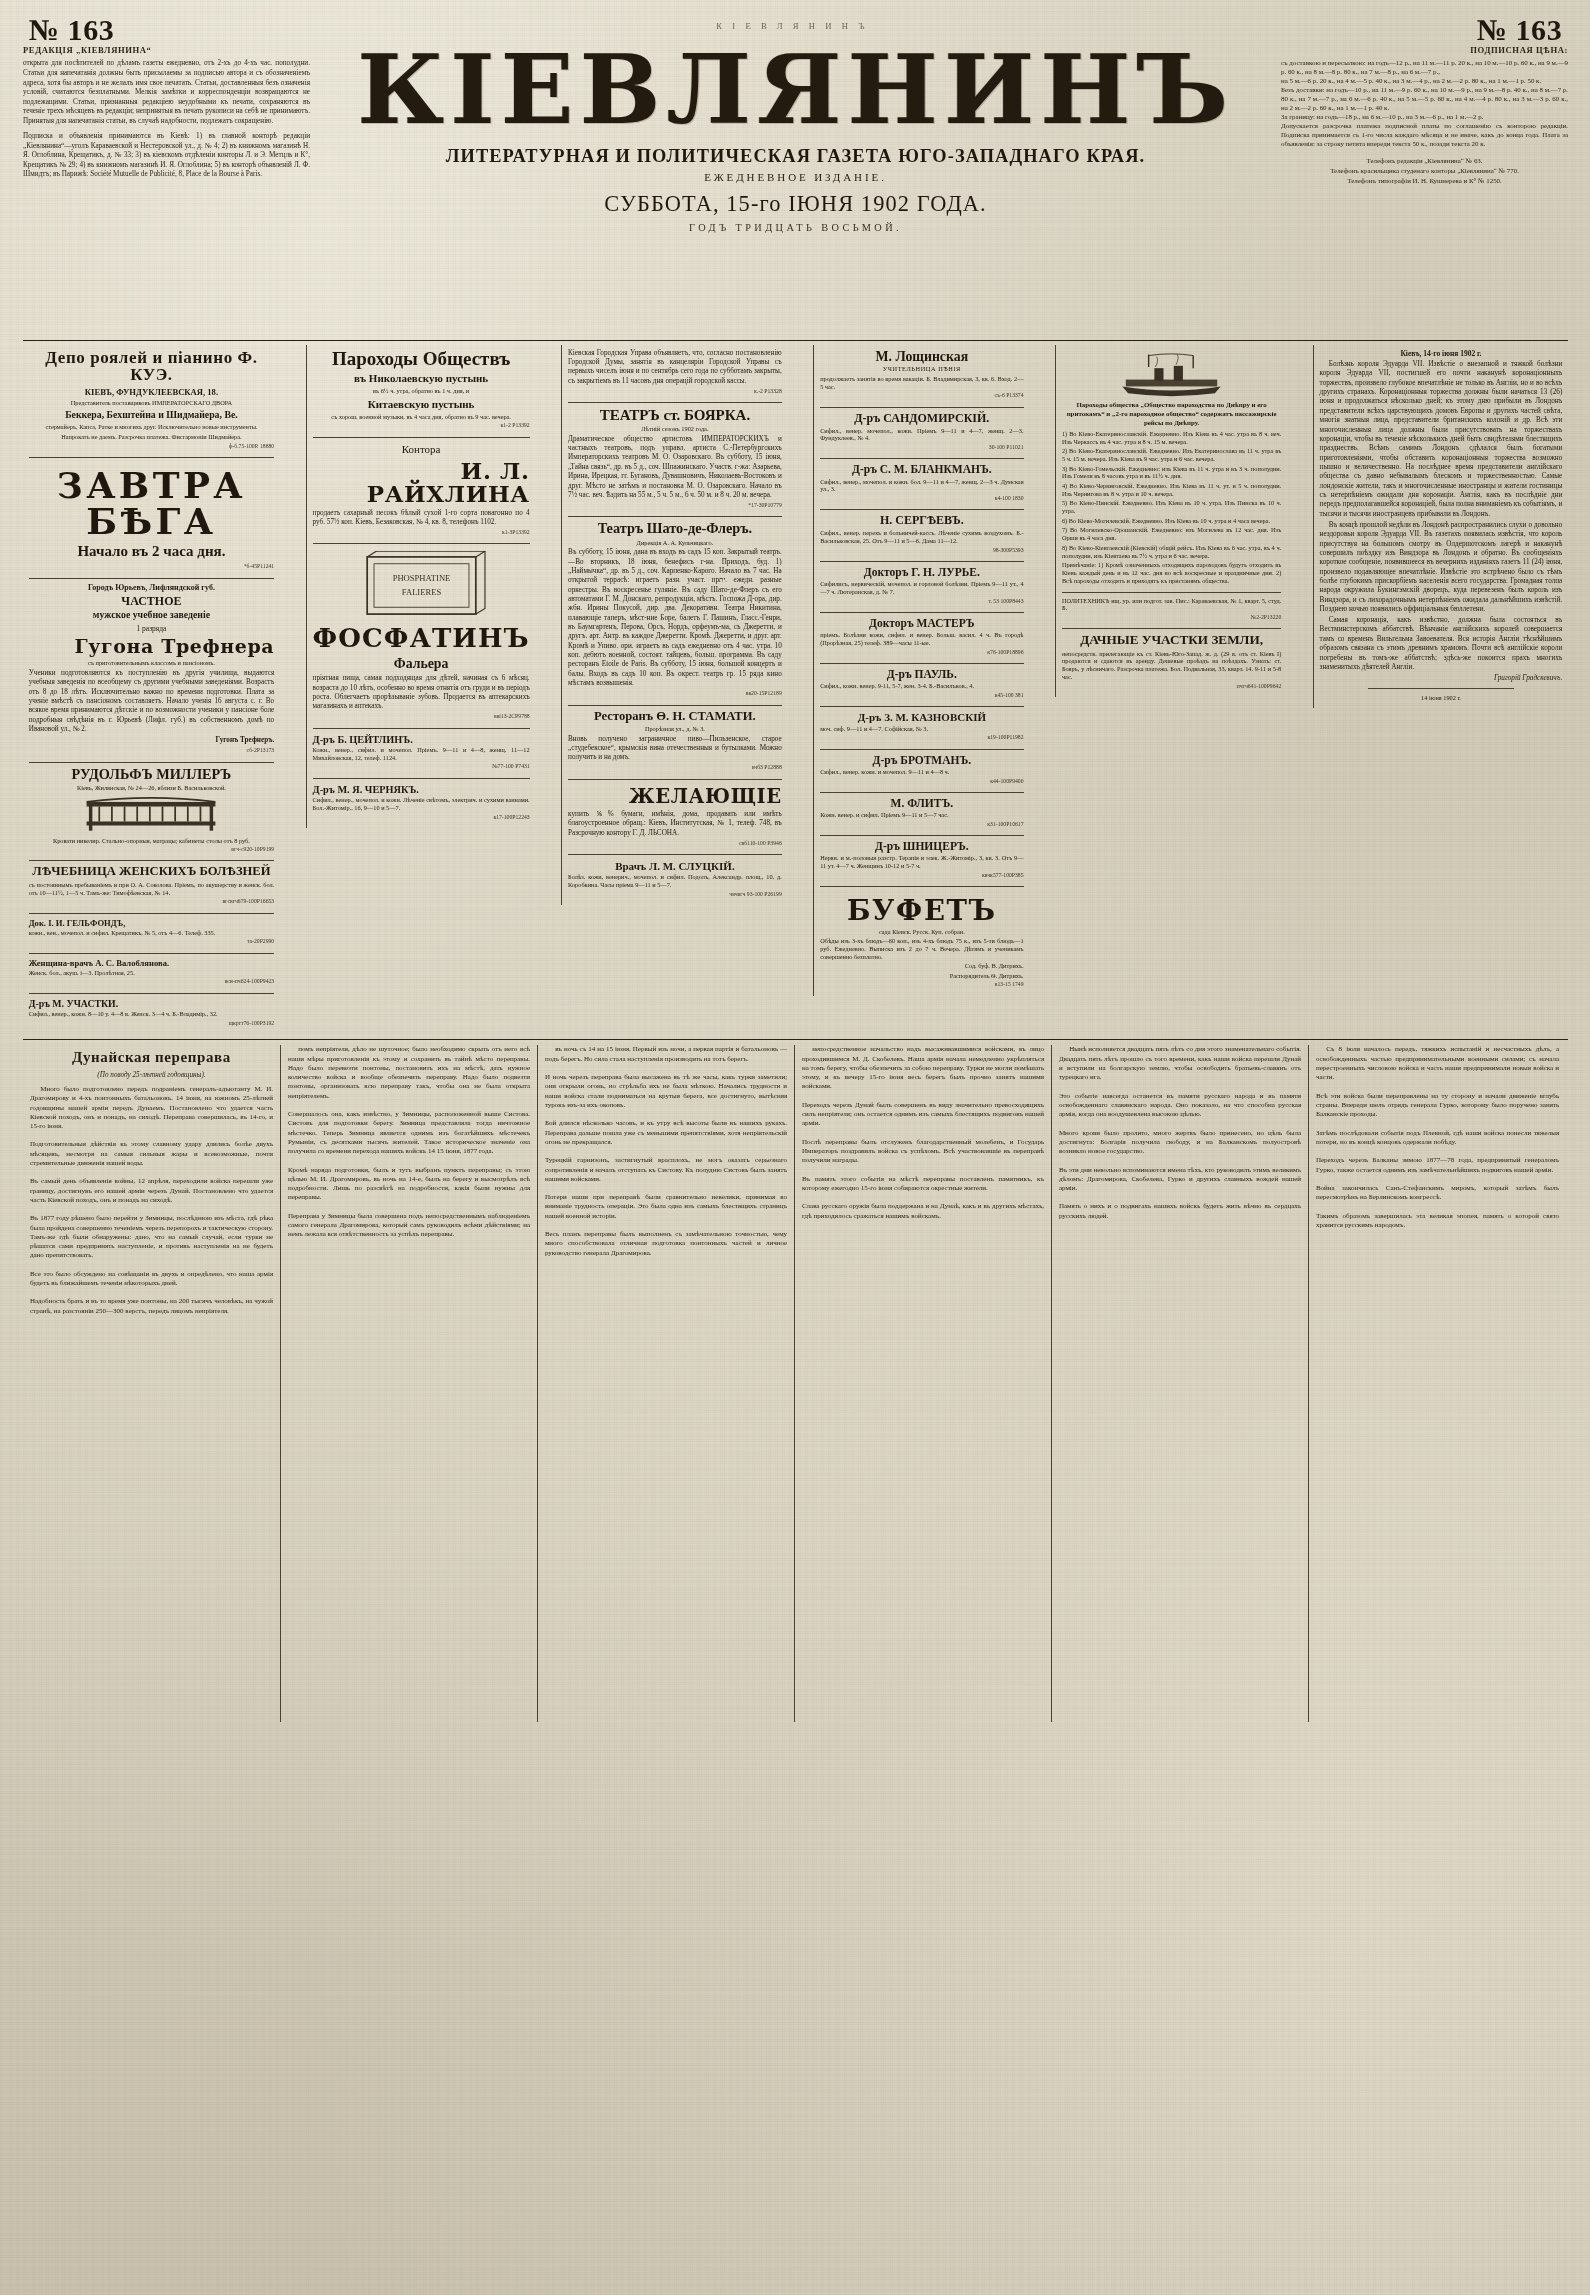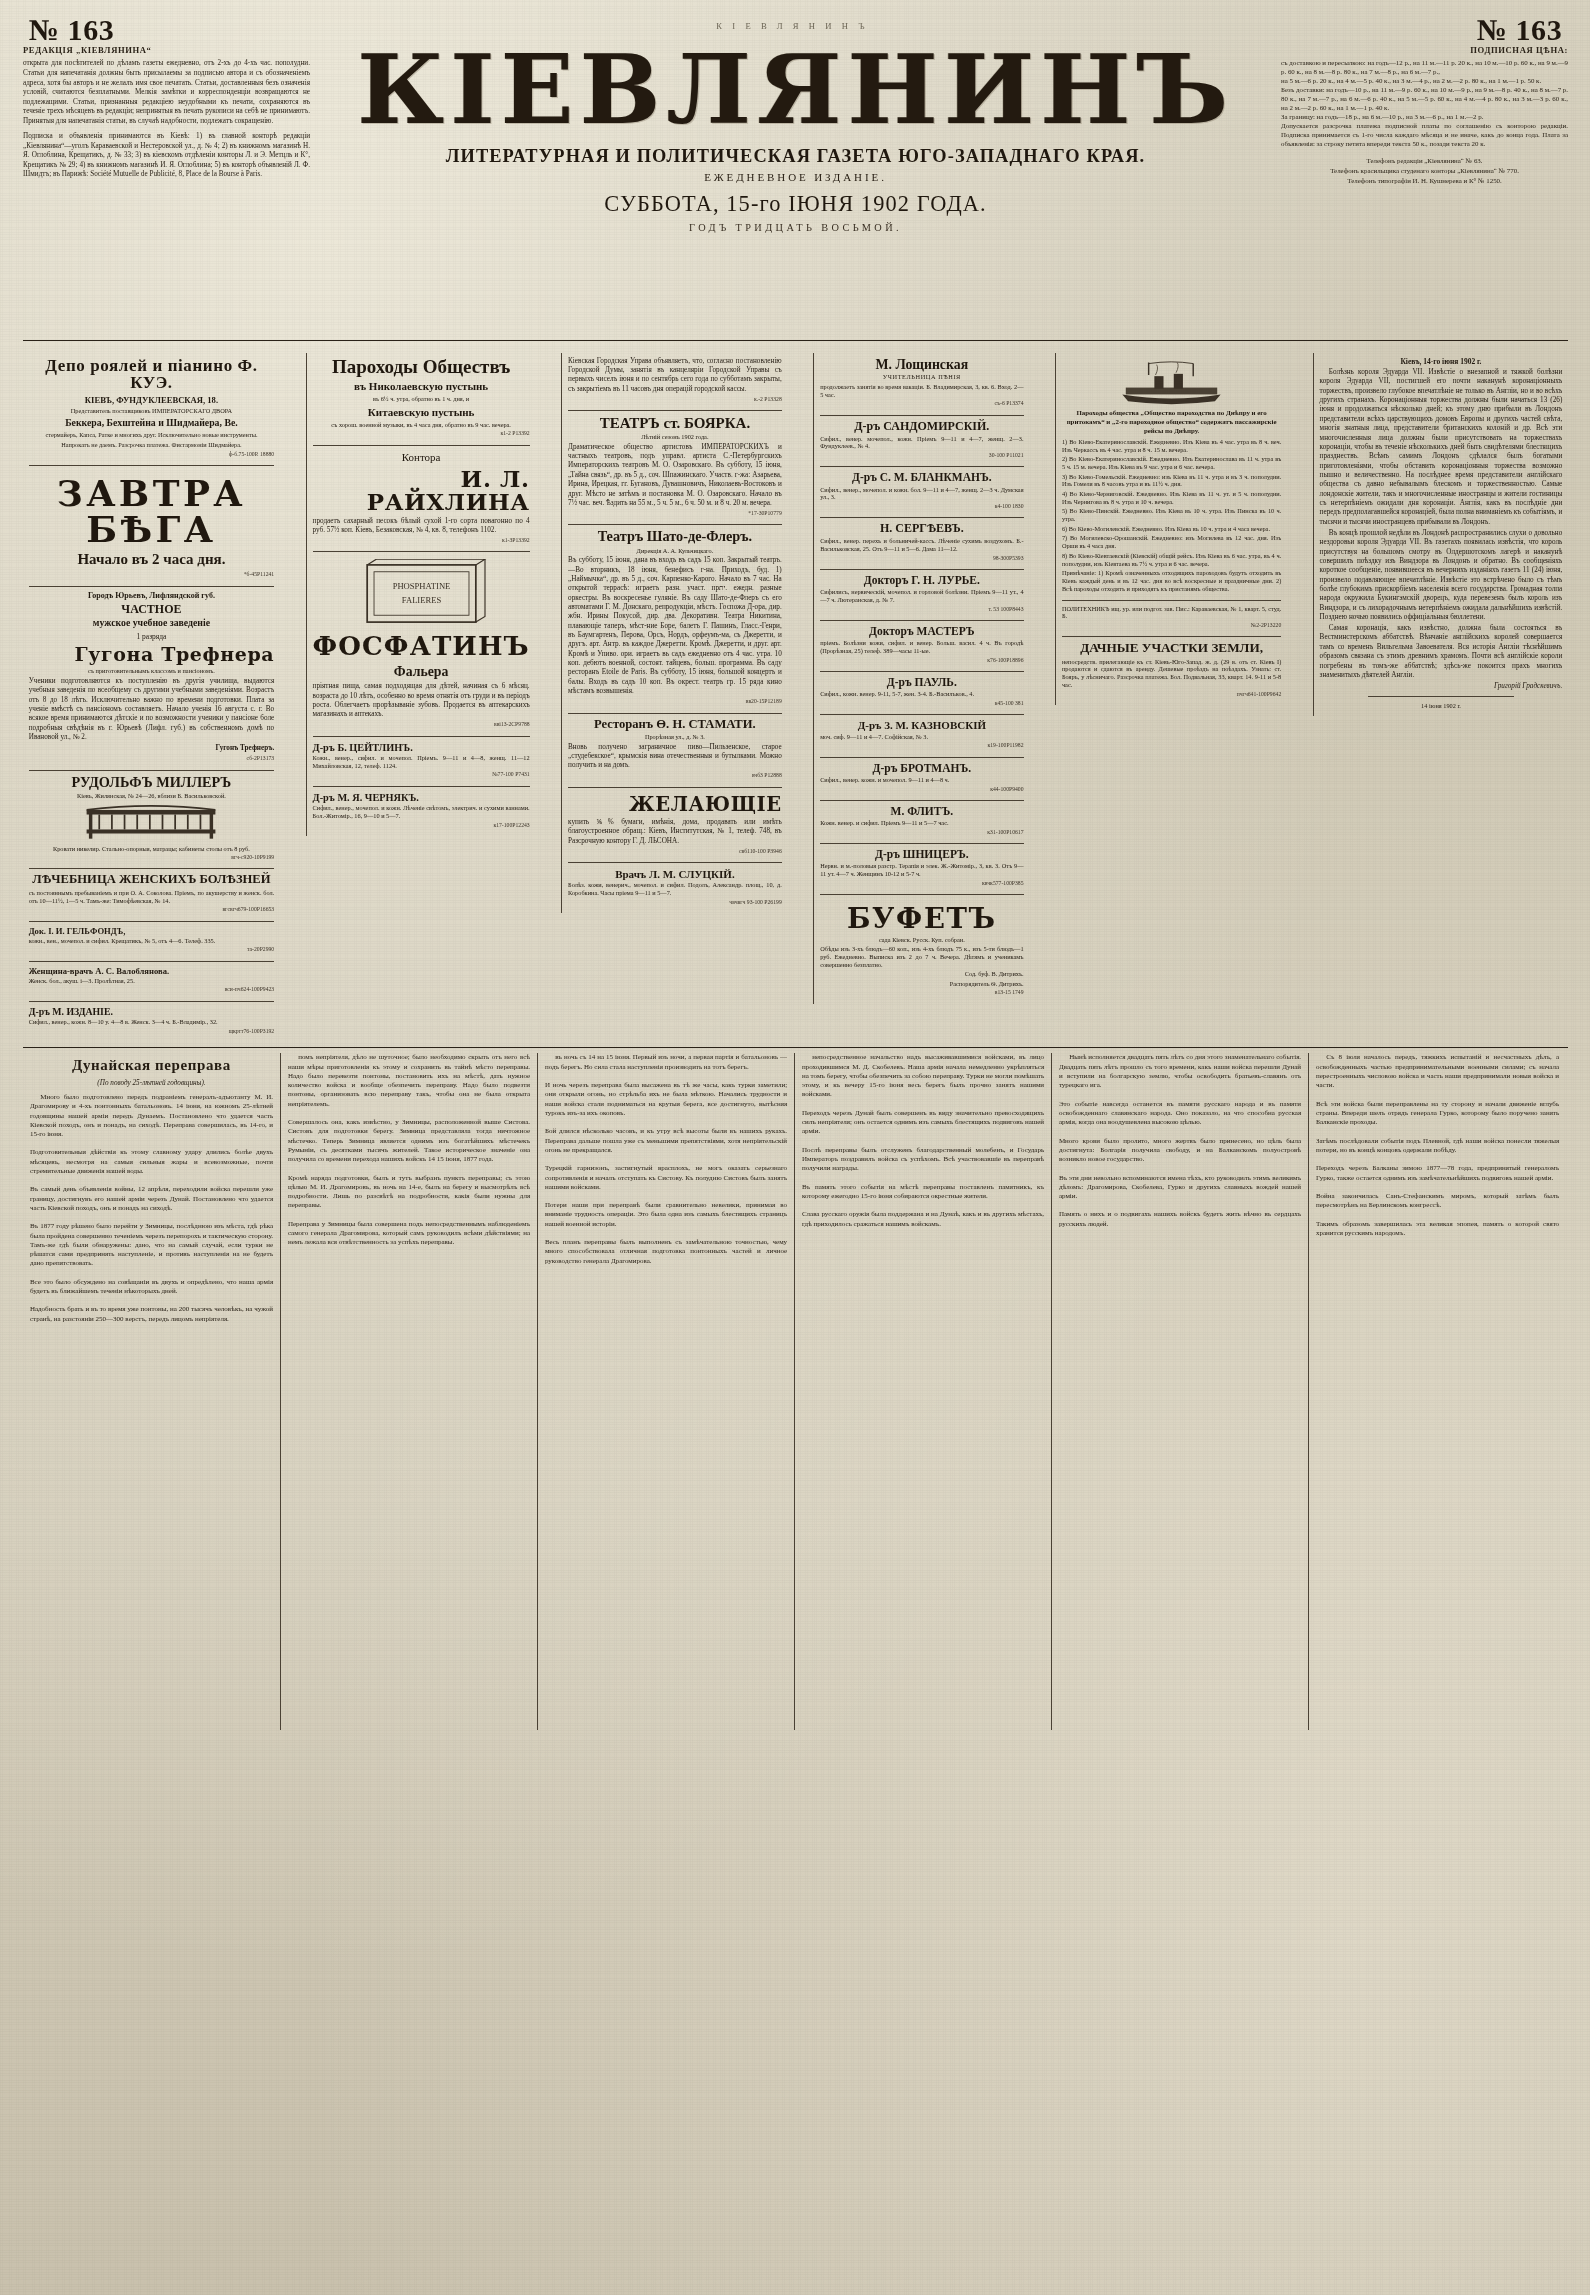--- a/index.html
+++ b/index.html
@@ -165,21 +165,21 @@
       <div class="phones">
         <div>Телефонъ редакціи „Кіевлянина“ № 63.</div>
         <div>Телефонъ красильщика студенаго конторы „Кіевлянина“ № 770.</div>
         <div>Телефонъ типографіи И. Н. Кушнерева и К° № 1250.</div>
       </div>
     </div>
   </div>
 
   <hr class="rule">
 
-  <div class="cols" style="margin-top:12px;gap:26px;">
+  <div class="cols" style="margin-top:4px;gap:26px;">
 
     <div class="col" style="width:274px">
 
       <div class="ad">
         <h3>Депо роялей и піанино Ф. КУЭ.</h3>
         <p class="c" style="font-weight:bold;font-size:8.6px">КІЕВЪ, ФУНДУКЛЕЕВСКАЯ, 18.</p>
         <p class="sm c">Представитель поставщиковъ ИМПЕРАТОРСКАГО ДВОРА</p>
         <p class="c" style="font-weight:bold;font-size:9.8px">Беккера, Бехштейна и Шидмайера, Ве.</p>
         <p class="sm c">стермайеръ, Капса, Ратке и многихъ друг. Исключительно новые инструменты.</p>
         <p class="sm c">Напрокатъ не даемъ. Разсрочка платежа. Фисгармоніи Шидмайера.</p>
@@ -233,21 +233,21 @@
         <p class="code">та-20Р2990</p>
       </div>
 
       <div class="ad">
         <p style="font-weight:bold;font-size:8.6px;margin:0">Женщина-врачъ А. С. Валоблянова.</p>
         <p class="sm">Женск. бол., акуш. і—3. Пролѣтная, 25.</p>
         <p class="code">вси-пч624-100Р9423</p>
       </div>
 
       <div class="ad">
-        <p style="font-weight:bold;font-size:9.8px;margin:0">Д-ръ М. ИЗДАНІЕ.</p>
+        <p style="font-weight:bold;font-size:9.8px;margin:0">Д-ръ М. УЧАСТКИ.</p>
         <p class="sm">Сифил., венер., кожн. 8—10 у. 4—8 в. Женск. 3—4 ч. Б.-Владимір., 32.</p>
         <p class="code">щкртт76-100Р3192</p>
       </div>
     </div>
 
     <div class="col vsep" style="width:230px">
       <div class="ad">
         <h4 style="font-size:19px">Пароходы Обществъ</h4>
         <p class="c" style="font-weight:bold;font-size:11px">въ Николаевскую пустынь</p>
         <p class="c sm">въ 6½ ч. утра, обратно въ 1 ч. дня, и</p>

